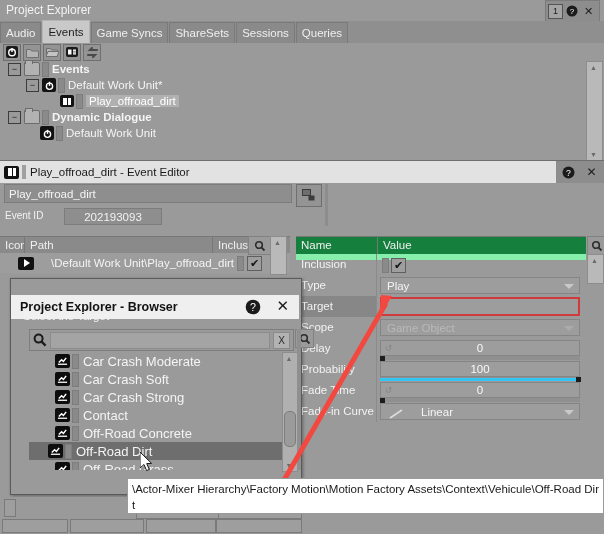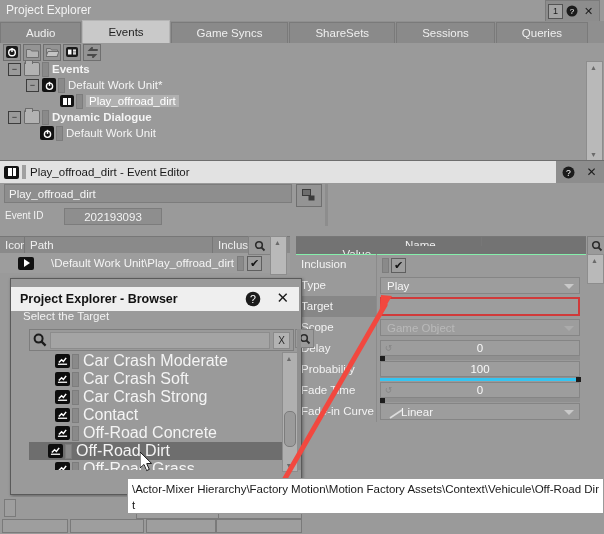--- a/index.html
+++ b/index.html
@@ -18,21 +18,21 @@
   #pe-title{left:6px;top:3px;font-size:12px;color:#f2f2f2;white-space:nowrap;}
   #pe-winbtns{right:4px;top:0px;height:20px;display:flex;align-items:center;gap:0px;
     background:#8d8d8d;border:1px solid #7b7b7b;padding:0 2px;}
   .winbtn{width:17px;height:17px;display:flex;align-items:center;justify-content:center;
     font-size:11px;color:#1b1b1b;cursor:default;}
   .winbtn.num{border:1px solid #545454;background:#a4a4a4;width:13px;height:13px;font-size:9px;}
 
   
   #pe-tabs{left:0;top:21px;width:604px;height:22px;background:#8f8f8f;
     border-bottom:1px solid #787878;display:flex;align-items:flex-end;}
-  .tab{height:20px;line-height:20px;padding:0 25px;margin-right:1px;background:#8a8a8a;
+  .tab{height:20px;line-height:20px;padding:0 5px;margin-right:1px;background:#8a8a8a;
     border:1px solid #7a7a7a;border-bottom:none;color:#efefef;font-size:11.5px;cursor:default;
     white-space:nowrap;}
   .tab.active{background:#c9c9c9;color:#1f1f1f;height:22px;line-height:22px;
     border-color:#b5b5b5;}
 
   
   #pe-toolbar{left:0;top:43px;width:604px;height:18px;background:#9a9a9a;display:flex;
     align-items:center;padding-left:3px;gap:2px;}
   .tbtn{width:16px;height:15px;background:#949494;border:1px solid #6f6f6f;
     display:flex;align-items:center;justify-content:center;cursor:default;}
@@ -111,22 +111,22 @@
     border:1px solid #7d7d7d;}
   #lt-row-check{position:absolute;left:247px;top:3px;width:13px;height:13px;background:#9e9e9e;
     border:1px solid #5f5f5f;display:flex;align-items:center;justify-content:center;
     font-size:11px;color:#141414;line-height:1;}
   #lt-search-btn{left:248px;top:76px;width:22px;height:17px;background:#9a9a9a;
     border:1px solid #818181;display:flex;align-items:center;justify-content:center;}
   #lt-scroll{left:270px;top:76px;width:15px;height:37px;background:#b9b9b9;border:1px solid #8d8d8d;}
 
   
   #rp{left:296px;top:76px;width:308px;height:268px;}
-  #rp-head{position:absolute;left:0;top:0;width:290px;height:17px;background:#737373;
-    border-top:1px solid #777;border-bottom:1px solid #86efac;display:flex;align-items:center;flex-direction:column;}
+  #rp-head{position:absolute;left:0;top:0;width:290px;height:17px;background:#15803d;
+    border-top:1px solid #777;border-bottom:6px solid #86efac;display:flex;align-items:center;}
   #rp-head .lt-th{color:#efefef;}
   .prow{position:absolute;left:0;width:290px;height:21px;}
   .pname{position:absolute;left:0;top:0;width:81px;height:21px;line-height:21px;
     padding-left:5px;box-sizing:border-box;font-size:11.5px;color:#f2f2f2;
     border-right:1px solid #8b8b8b;}
   .pname.hl{background:#878787;}
   .pval{position:absolute;left:82px;top:0;width:208px;height:21px;}
   .combo{position:absolute;left:2px;top:2px;width:200px;height:17px;background:#9d9d9d;
     border:1px solid #858585;box-sizing:border-box;line-height:16px;padding-left:6px;
     font-size:11.5px;color:#f4f4f4;}
@@ -146,21 +146,21 @@
     border:2px solid #d03a3a;box-sizing:border-box;}
   .curveicon{position:absolute;left:8px;top:5px;width:14px;height:10px;}
   #rp-search-btn{position:absolute;left:291px;top:0;width:17px;height:17px;background:#9a9a9a;
     border:1px solid #818181;display:flex;align-items:center;justify-content:center;}
   #rp-scroll{position:absolute;left:291px;top:18px;width:15px;height:28px;background:#b9b9b9;
     border:1px solid #8d8d8d;}
 
   
   #browser{left:10px;top:278px;width:290px;height:215px;background:#9a9a9a;
     border:1px solid #5a5a5a;box-shadow:1px 1px 3px rgba(0,0,0,.35);}
-  #br-titlebar{position:absolute;left:0;top:8px;width:288px;height:24px;background:#efefef;
+  #br-titlebar{position:absolute;left:0;top:16px;width:288px;height:24px;background:#efefef;
     display:flex;align-items:center;}
   #br-title{margin-left:9px;font-size:12.5px;font-weight:bold;color:#121212;}
   #br-help{position:absolute;right:38px;top:4px;width:16px;height:16px;}
   #br-close{position:absolute;right:10px;top:3px;font-size:15px;color:#191919;line-height:16px;}
   #br-subtitle{position:absolute;left:12px;top:31px;font-size:11.5px;color:#f2f2f2;}
   #br-searchwrap{position:absolute;left:18px;top:50px;width:265px;height:22px;background:#9a9a9a;
     border:1px solid #7d7d7d;box-sizing:border-box;display:flex;align-items:center;}
   #br-searchicon{width:20px;display:flex;align-items:center;justify-content:center;}
   #br-searchinput{flex:1;height:15px;background:#a4a4a4;border:1px solid #8c8c8c;margin-right:3px;}
   #br-clear{width:15px;height:15px;background:#b2b2b2;border:1px solid #8a8a8a;
@@ -169,21 +169,21 @@
   #br-searchbtn{position:absolute;left:284px;top:50px;width:17px;height:17px;background:#9a9a9a;
     border:1px solid #818181;display:flex;align-items:center;justify-content:center;}
   #br-list{position:absolute;left:18px;top:73px;width:265px;height:118px;background:#9a9a9a;
     overflow:hidden;}
   .blrow{height:18px;display:flex;align-items:center;padding-left:26px;white-space:nowrap;}
   .blrow.sel{background:#6e6e6e;padding-left:19px;}
   .ico-sfx{width:15px;height:14px;flex:none;margin-right:2px;background:#0d0d0d;border-radius:2px;
     display:flex;align-items:center;justify-content:center;}
   .ico-sfx svg{display:block;}
   .bl-bar{width:5px;height:13px;background:#8a8a8a;border:1px solid #7d7d7d;flex:none;margin-right:4px;}
-  .bl-label{font-size:16px;color:#f4f4f4;}
+  .bl-label{font-size:13px;color:#f4f4f4;}
   #br-listscroll{position:absolute;left:271px;top:73px;width:14px;height:118px;background:#b0b0b0;
     border:1px solid #8d8d8d;}
   #br-thumb{position:absolute;left:1px;top:58px;width:10px;height:34px;background:#9b9b9b;
     border:1px solid #7c7c7c;border-radius:5px;}
   #br-rightbar{position:absolute;left:286px;top:50px;width:4px;height:141px;background:#8f8f8f;}
 
   
   #cursor{left:140px;top:452px;width:14px;height:20px;}
 
   
@@ -444,21 +444,21 @@
         <div class="reset">↺</div>
         <div class="slider">
           <div class="knob" style="left:0px;"></div>
         </div>
       </div>
     </div>
 
     <div class="prow" style="top:165px;">
       <div class="pname">Fade-in Curve</div>
       <div class="pval">
-        <div class="combo" style="padding-left:20px;">
+        <div class="combo" style="padding-left:40px;">
           <svg class="curveicon" viewBox="0 0 14 10">
               <line x1="1" y1="9" x2="13" y2="1" stroke="#dcdcdc" stroke-width="1.6"></line>
             </svg>
           <span>Linear</span>
           <span class="caret"></span>
         </div>
       </div>
     </div>
 
     <div id="rp-search-btn">

